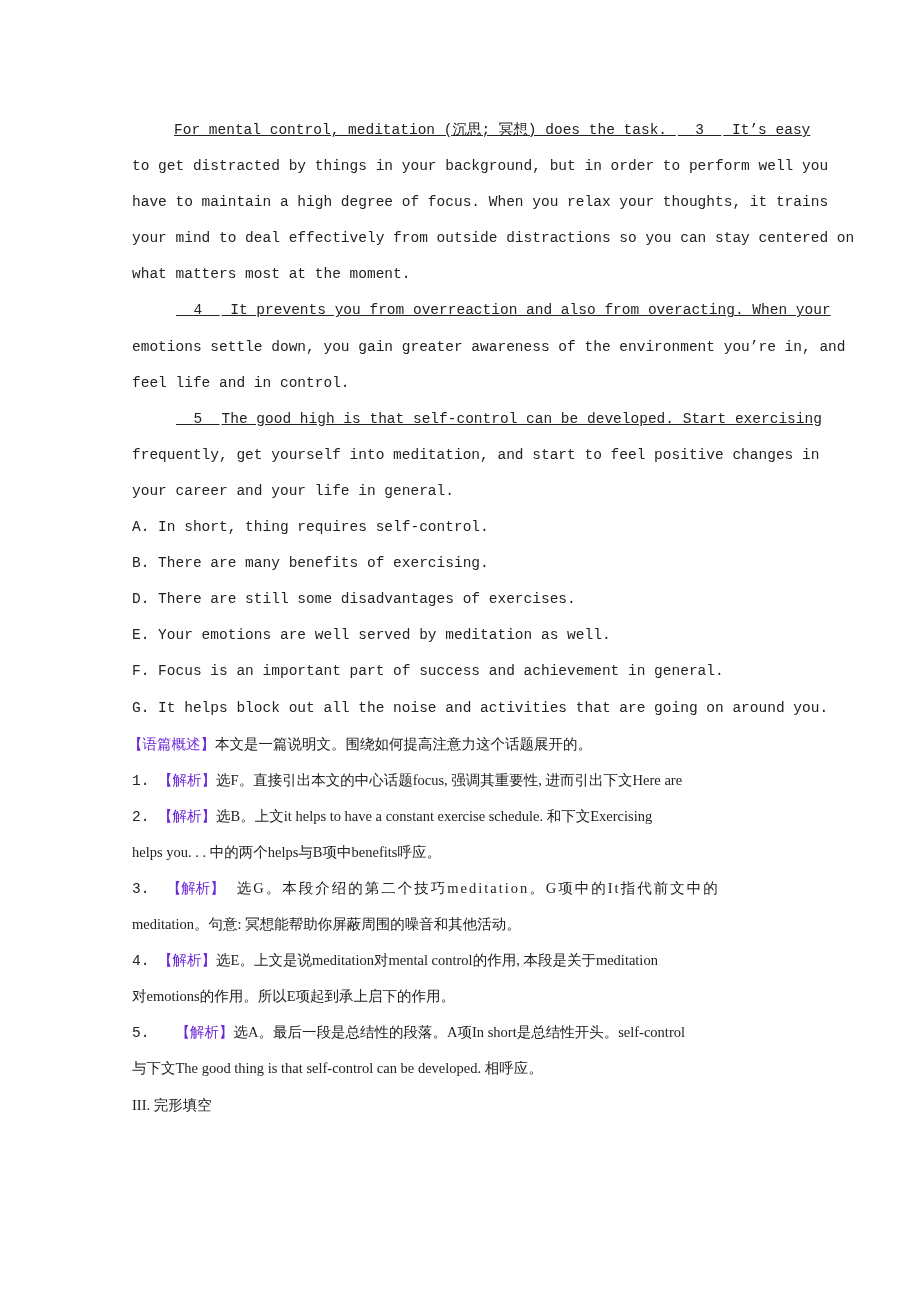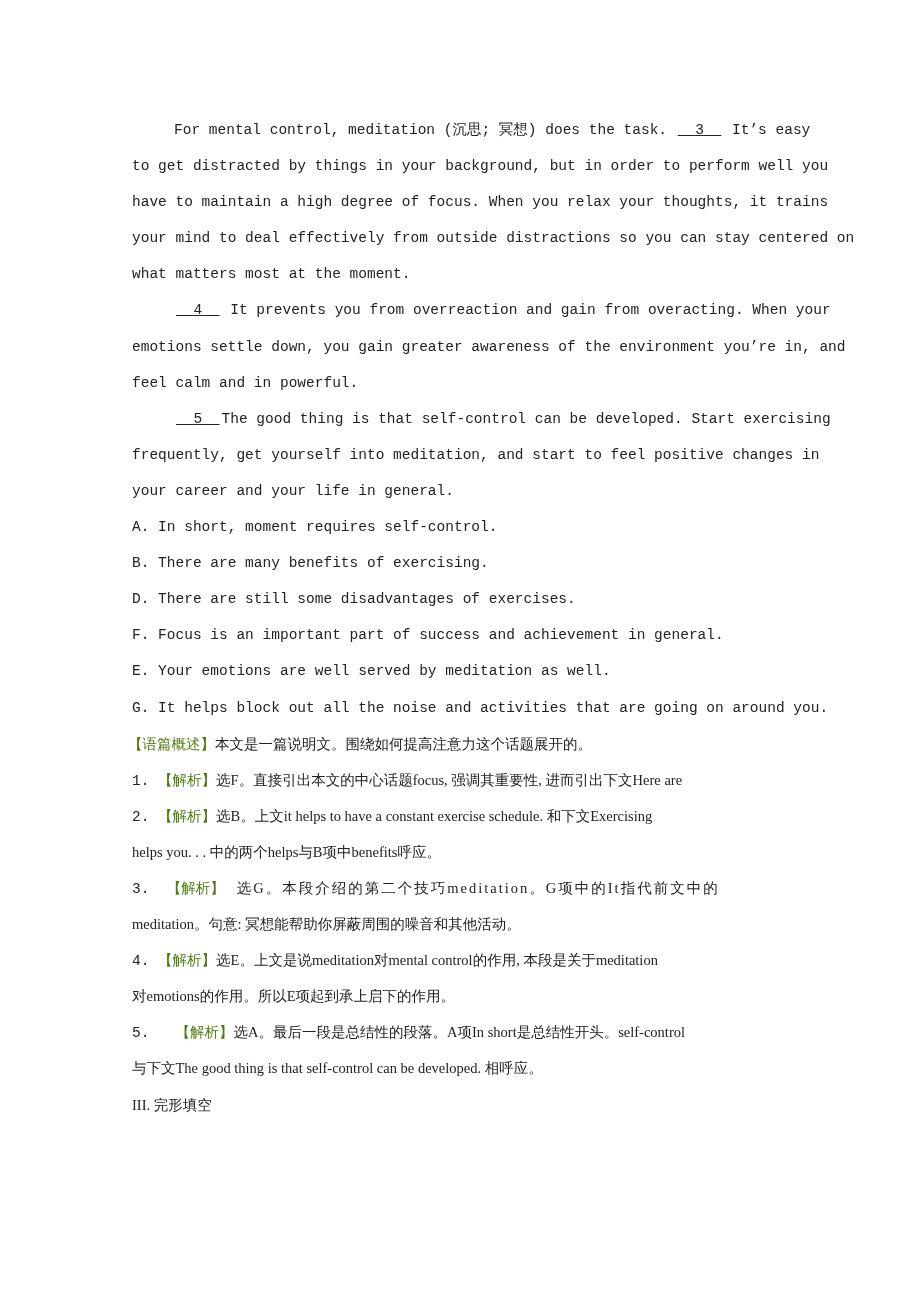--- a/index.html
+++ b/index.html
@@ -2,55 +2,55 @@
 <html><head>
 <meta charset="utf-8">
 <style>
   html, body { margin: 0; padding: 0; background: #ffffff; }
   body { width: 920px; height: 1302px; position: relative; overflow: hidden;
          font-family: "DejaVu Serif", "Liberation Serif", serif; color: #222; }
   .page { position: absolute; left: 132px; top: 112px; width: 660px; }
   .line { position: relative; height: 36.1px; line-height: 36.1px; font-size: 14.5px;
           white-space: nowrap; font-family: "Liberation Mono", "DejaVu Sans Mono", monospace;
           letter-spacing: 0px; }
-  .indent { padding-left: 42px; }
+  .indent { padding-left: 42px; text-decoration: underline; }
   .blank { display: inline-block; text-decoration: underline; padding: 0 2px; }
-  .blue { color: #4d7c0f; font-family: "DejaVu Sans", sans-serif; }
+  .blue { color: #6d28d9; font-family: "DejaVu Sans", sans-serif; }
   .cn { font-family: Liberation Serif, serif; }
 </style>
 </head>
 <body>
 
 <div class="page">
 
   <div class="line indent">
     <span>For mental control,  meditation (沉思; 冥想) does the task. </span><span class="blank">&nbsp;&nbsp;<span>3</span>&nbsp;&nbsp;</span><span> It’s easy</span>
   </div>
   <div class="line">to get distracted by things in your background,  but in order to perform well you</div>
   <div class="line">have to maintain a high degree of focus. When you relax your thoughts,  it trains</div>
   <div class="line">your mind to deal effectively from outside distractions so you can stay centered on</div>
   <div class="line">what matters most at the moment.</div>
 
   <div class="line indent">
-    <span class="blank">&nbsp;&nbsp;<span>4</span>&nbsp;&nbsp;</span><span> It prevents you from overreaction and gain from overacting. When your</span>
+    <span class="blank">&nbsp;&nbsp;<span>4</span>&nbsp;&nbsp;</span><span> It prevents you from overreaction and also from overacting. When your</span>
   </div>
   <div class="line">emotions settle down,  you gain greater awareness of the environment you’re in,  and</div>
-  <div class="line">feel calm and in powerful.</div>
+  <div class="line">feel life and in control.</div>
 
   <div class="line indent">
-    <span class="blank">&nbsp;&nbsp;<span>5</span>&nbsp;&nbsp;</span><span>The good thing is that self-control can be developed. Start exercising</span>
+    <span class="blank">&nbsp;&nbsp;<span>5</span>&nbsp;&nbsp;</span><span>The good high is that self-control can be developed. Start exercising</span>
   </div>
   <div class="line">frequently,  get yourself into meditation,  and start to feel positive changes in</div>
   <div class="line">your career and your life in general.</div>
 
-  <div class="line">A. In short,  moment requires self-control.</div>
+  <div class="line">A. In short,  thing requires self-control.</div>
   <div class="line">B. There are many benefits of exercising.</div>
   <div class="line">D. There are still some disadvantages of exercises.</div>
+  <div class="line">E. Your emotions are well served by meditation as well.</div>
   <div class="line">F. Focus is an important part of success and achievement in general.</div>
-  <div class="line">E. Your emotions are well served by meditation as well.</div>
   <div class="line">G. It helps block out all the noise and activities that are going on around you.</div>
 
   <div class="line" style="margin-left:-4px;">
     <span class="blue">【语篇概述】</span><span class="cn">本文是一篇说明文。围绕如何提高注意力这个话题展开的。</span>
   </div>
 
   <div class="line">
     <span>1.</span>&nbsp;<span class="blue">【解析】</span><span class="cn">选F。直接引出本文的中心话题focus, 强调其重要性, 进而引出下文Here are</span>
   </div>
 

